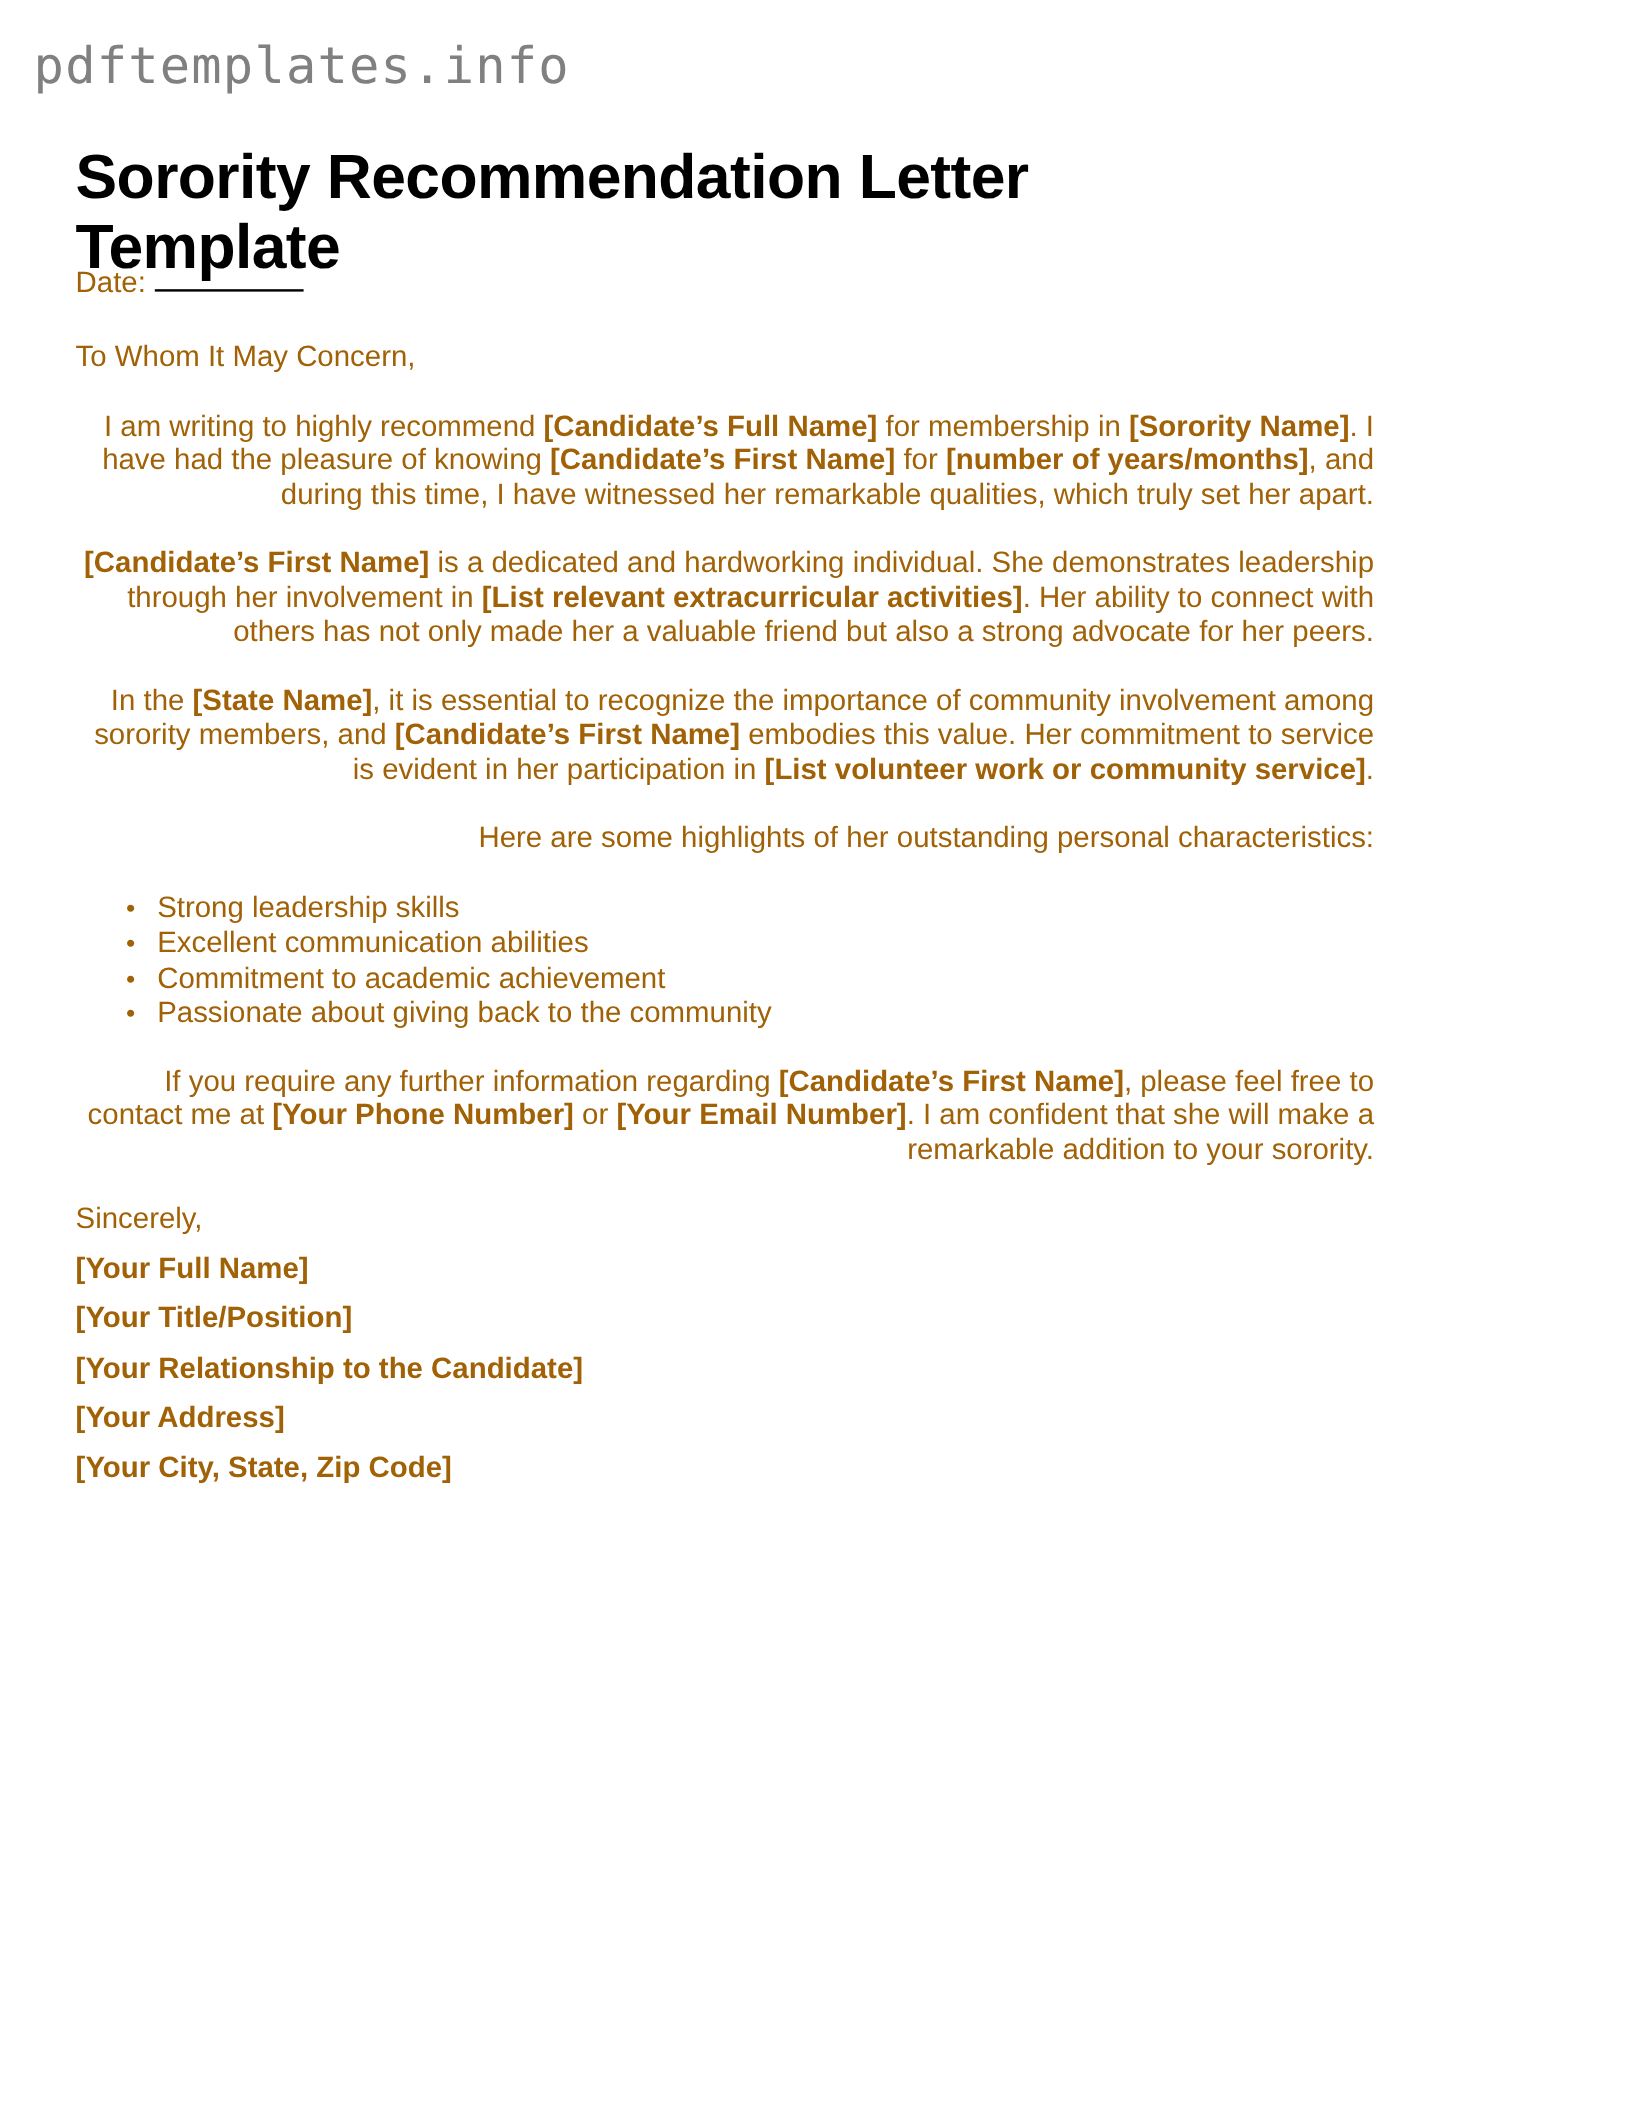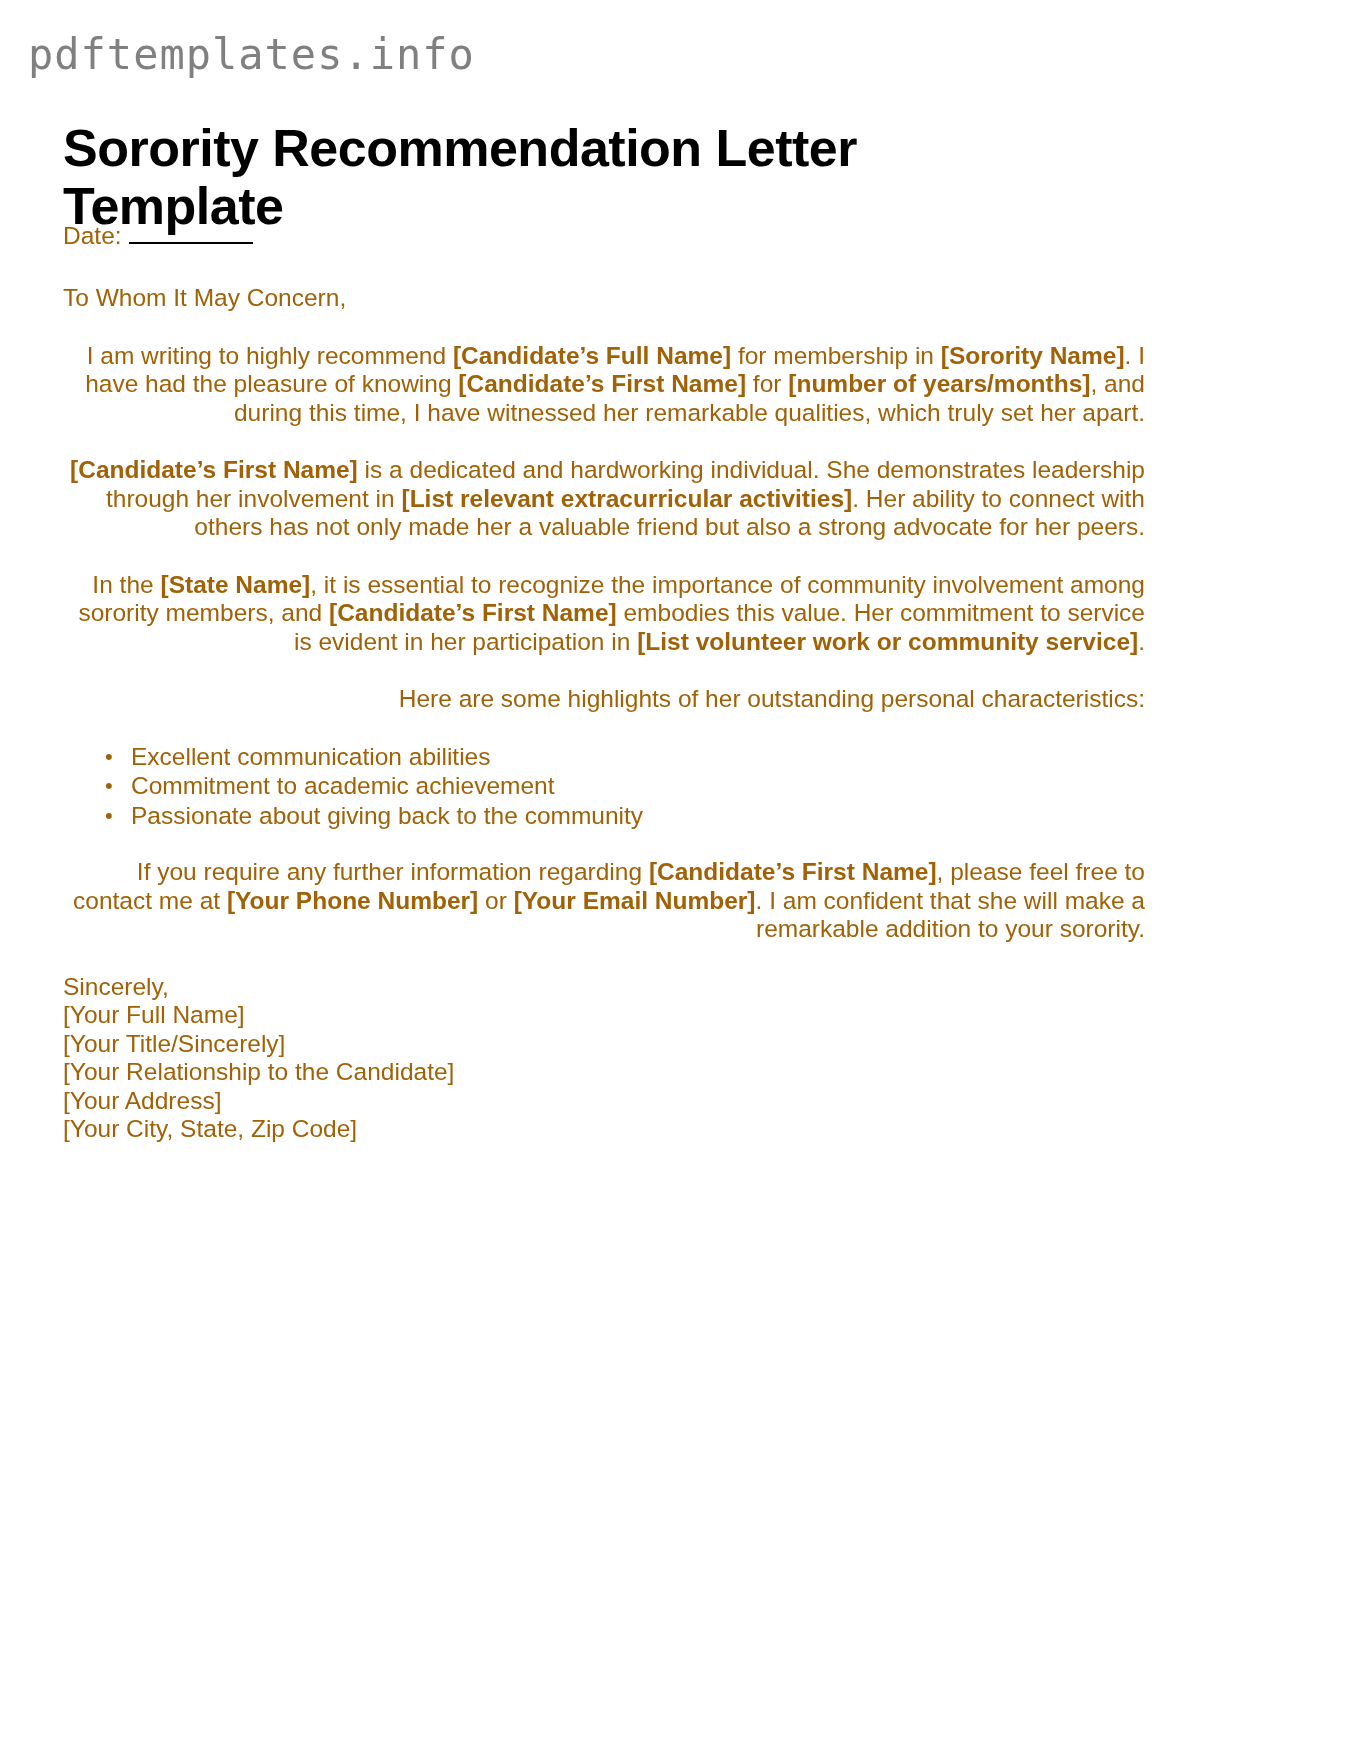--- a/index.html
+++ b/index.html
@@ -104,21 +104,21 @@
     top: 0;
     font-size: 22px;
     line-height: 28.5px;
   }
 
   .signature {
     margin: 0;
     line-height: 28.5px;
   }
   .signature .sig-line { display: block; }
-  .signature .sig-bold { font-weight: normal; display: block; }
+  .signature .sig-bold { font-weight: bold; display: block; margin-top: 13px; }
 </style>
 </head>
 <body>
 
 <div class="page">
 
   <div class="watermark">pdftemplates.info</div>
 
   <h1 class="title">Sorority Recommendation Letter Template</h1>
 
@@ -130,30 +130,31 @@
 
     <p class="para"><span>I am writing to highly recommend </span><b>[Candidate’s Full Name]</b><span> for membership in </span><b>[Sorority Name]</b><span>. I have had the pleasure of knowing </span><b>[Candidate’s First Name]</b><span> for </span><b>[number of years/months]</b><span>, and during this time, I have witnessed her remarkable qualities, which truly set her apart.</span></p>
 
     <p class="para"><b>[Candidate’s First Name]</b><span> is a dedicated and hardworking individual. She demonstrates leadership through her involvement in </span><b>[List relevant extracurricular activities]</b><span>. Her ability to connect with others has not only made her a valuable friend but also a strong advocate for her peers.</span></p>
 
     <p class="para"><span>In the </span><b>[State Name]</b><span>, it is essential to recognize the importance of community involvement among sorority members, and </span><b>[Candidate’s First Name]</b><span> embodies this value. Her commitment to service is evident in her participation in </span><b>[List volunteer work or community service]</b><span>.</span></p>
 
     <p class="para">Here are some highlights of her outstanding personal characteristics:</p>
 
     <ul class="highlights">
+      <li><span>Strong leadership skills</span></li>
       <li><span>Excellent communication abilities</span></li>
       <li><span>Commitment to academic achievement</span></li>
       <li><span>Passionate about giving back to the community</span></li>
     </ul>
 
     <p class="para"><span>If you require any further information regarding </span><b>[Candidate’s First Name]</b><span>, please feel free to contact me at </span><b>[Your Phone Number]</b><span> or </span><b>[Your Email Number]</b><span>. I am confident that she will make a remarkable addition to your sorority.</span></p>
 
     <div class="signature">
       <span class="sig-line">Sincerely,</span>
       <span class="sig-bold">[Your Full Name]</span>
-      <span class="sig-bold">[Your Title/Sincerely]</span>
+      <span class="sig-bold">[Your Title/Position]</span>
       <span class="sig-bold">[Your Relationship to the Candidate]</span>
       <span class="sig-bold">[Your Address]</span>
       <span class="sig-bold">[Your City, State, Zip Code]</span>
     </div>
 
   </div>
 </div>
 
 </body></html>

